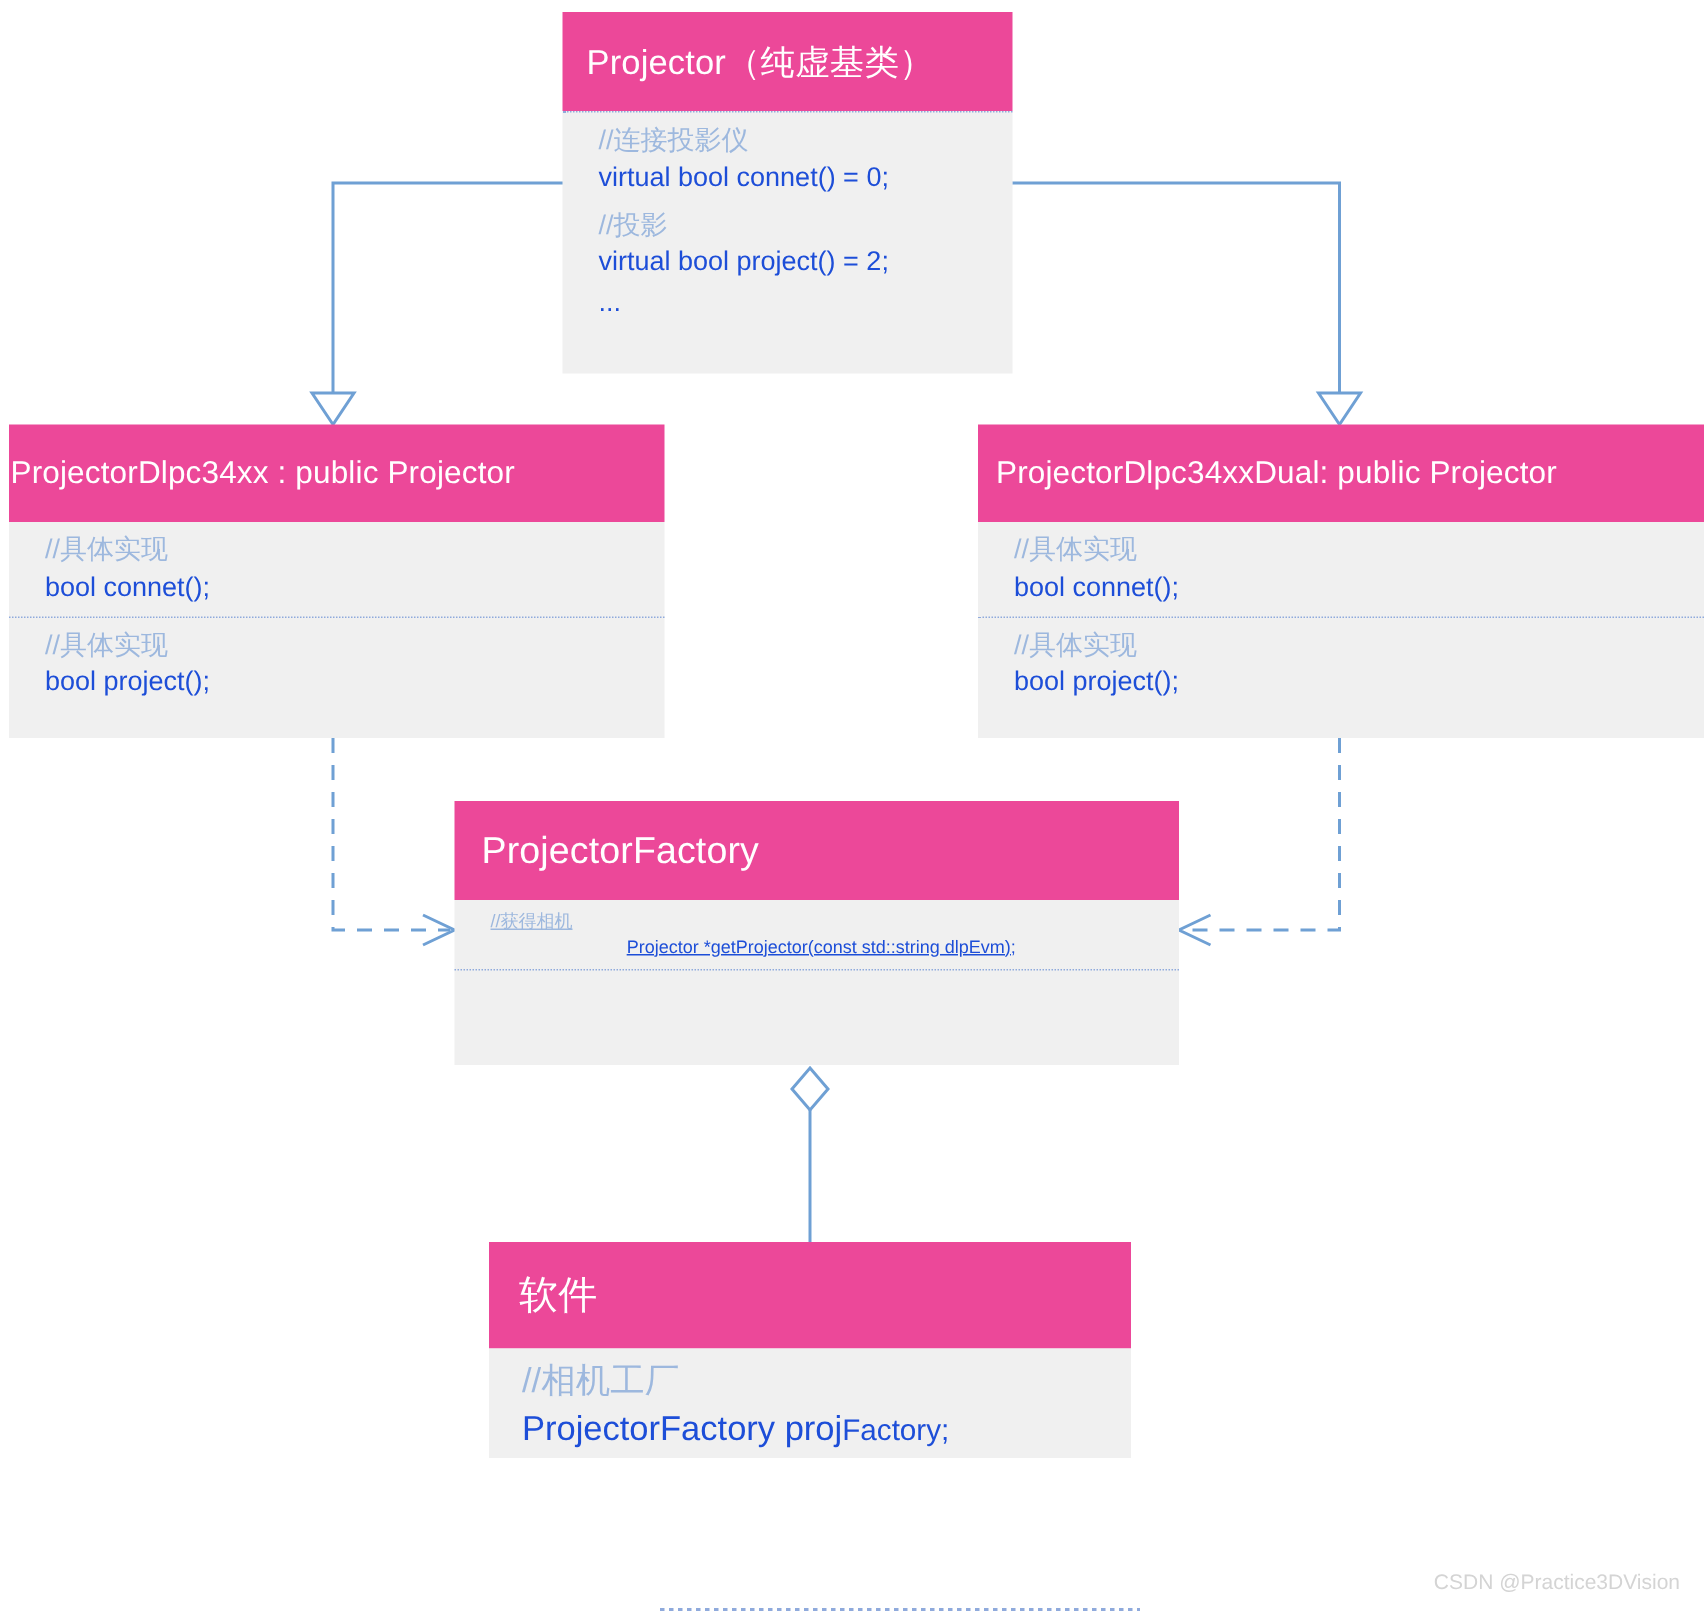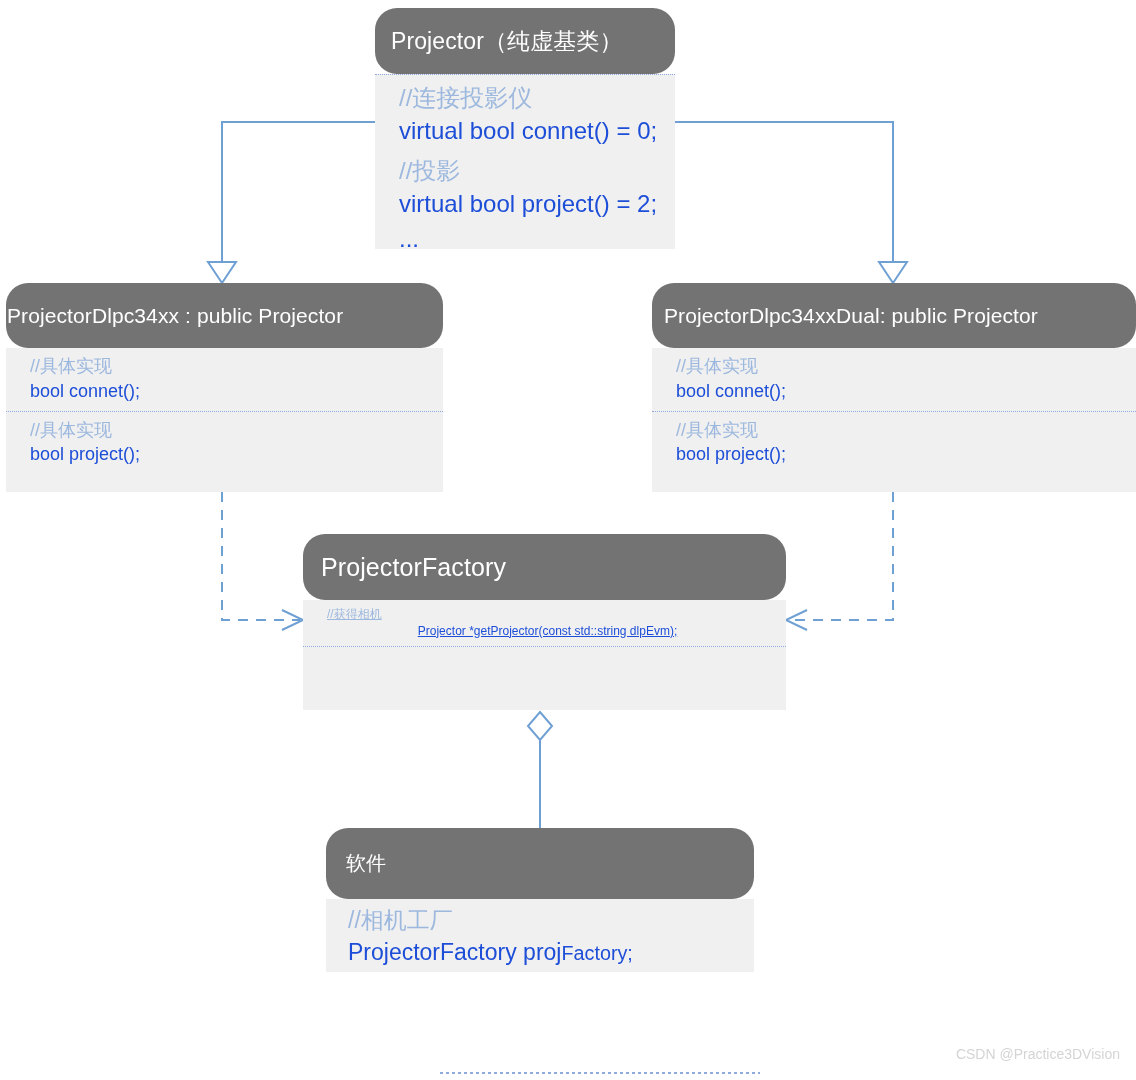--- a/index.html
+++ b/index.html
@@ -32,29 +32,28 @@
     z-index: 1;
   }
 
   
   .uml-box {
     position: absolute;
     z-index: 2;
     box-sizing: border-box;
   }
   .uml-header {
-    background: #737373;
+    background: #ec4899;
     color: #ffffff;
     box-sizing: border-box;
     display: flex;
     align-items: center;
     font-weight: 400;
     letter-spacing: 0.1px;
     white-space: nowrap;
-    border-radius: 22px;
   }
   .uml-body {
     background: #F0F0F0;
     box-sizing: border-box;
     padding: 0;
   }
   .uml-compartment {
     box-sizing: border-box;
     padding: 6px 0 7px 24px;
     border-top: 1px dotted #8FAADC;
@@ -77,39 +76,39 @@
     color: #1d4ed8;
     line-height: 1.38;
   }
   .code.wrap { white-space: normal; text-align: center; }
   .code .small { font-size: 0.86em; }
 
   
   #box-projector       { left: 375px; top: 8px;   width: 300px; }
   #box-projector .uml-header { height: 66px; padding-left: 16px; font-size: 23px; }
   #box-projector .uml-body   { height: 175px; }
-  #box-projector .cmt, #box-projector .code { font-size: 24px; }
+  #box-projector .cmt, #box-projector .code { font-size: 18px; }
 
   #box-dlpc34xx        { left: 6px;  top: 283px; width: 437px; }
   #box-dlpc34xx .uml-header  { height: 65px; padding-left: 1px; font-size: 21px; }
   #box-dlpc34xx .uml-body    { height: 144px; }
   #box-dlpc34xx .cmt, #box-dlpc34xx .code { font-size: 18px; }
 
   #box-dlpc34xxdual    { left: 652px; top: 283px; width: 484px; }
   #box-dlpc34xxdual .uml-header { height: 65px; padding-left: 12px; font-size: 21px; }
   #box-dlpc34xxdual .uml-body   { height: 144px; }
   #box-dlpc34xxdual .cmt, #box-dlpc34xxdual .code { font-size: 18px; }
 
   #box-factory         { left: 303px; top: 534px; width: 483px; }
   #box-factory .uml-header   { height: 66px; padding-left: 18px; font-size: 25px; }
   #box-factory .uml-body     { height: 110px; }
   #box-factory .cmt, #box-factory .code { font-size: 12px; text-decoration: underline; }
 
   #box-software        { left: 326px; top: 828px; width: 428px; }
-  #box-software .uml-header  { height: 71px; padding-left: 20px; font-size: 20px; }
+  #box-software .uml-header  { height: 71px; padding-left: 20px; font-size: 26px; }
   #box-software .uml-body    { height: 73px; }
   #box-software .cmt, #box-software .code { font-size: 23px; }
   #box-software .uml-compartment { padding-left: 22px; }
 
   
   #watermark {
     position: absolute;
     right: 16px;
     bottom: 18px;
     color: #D4D4D4;

